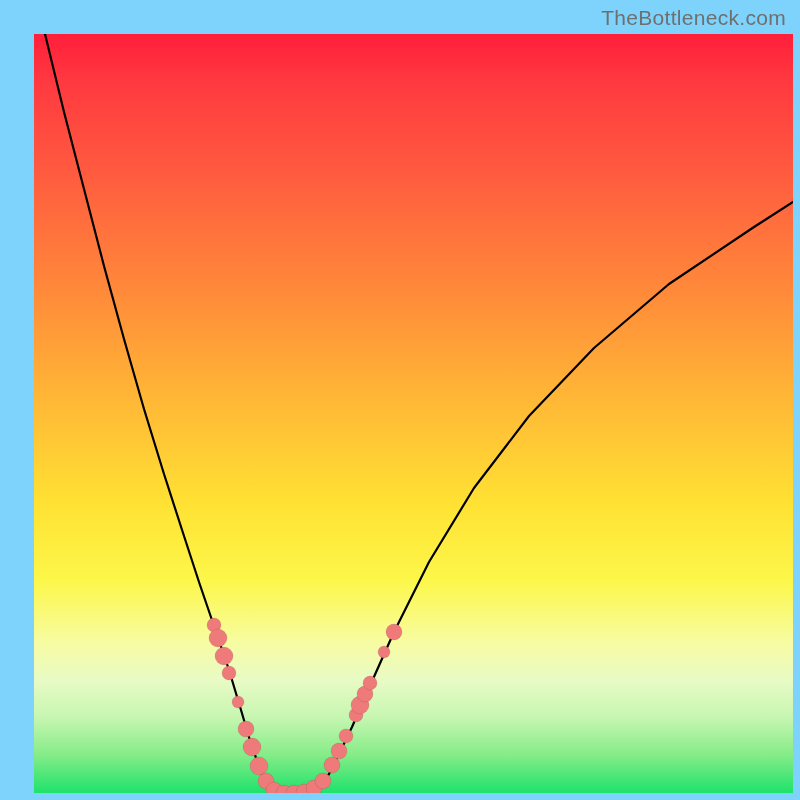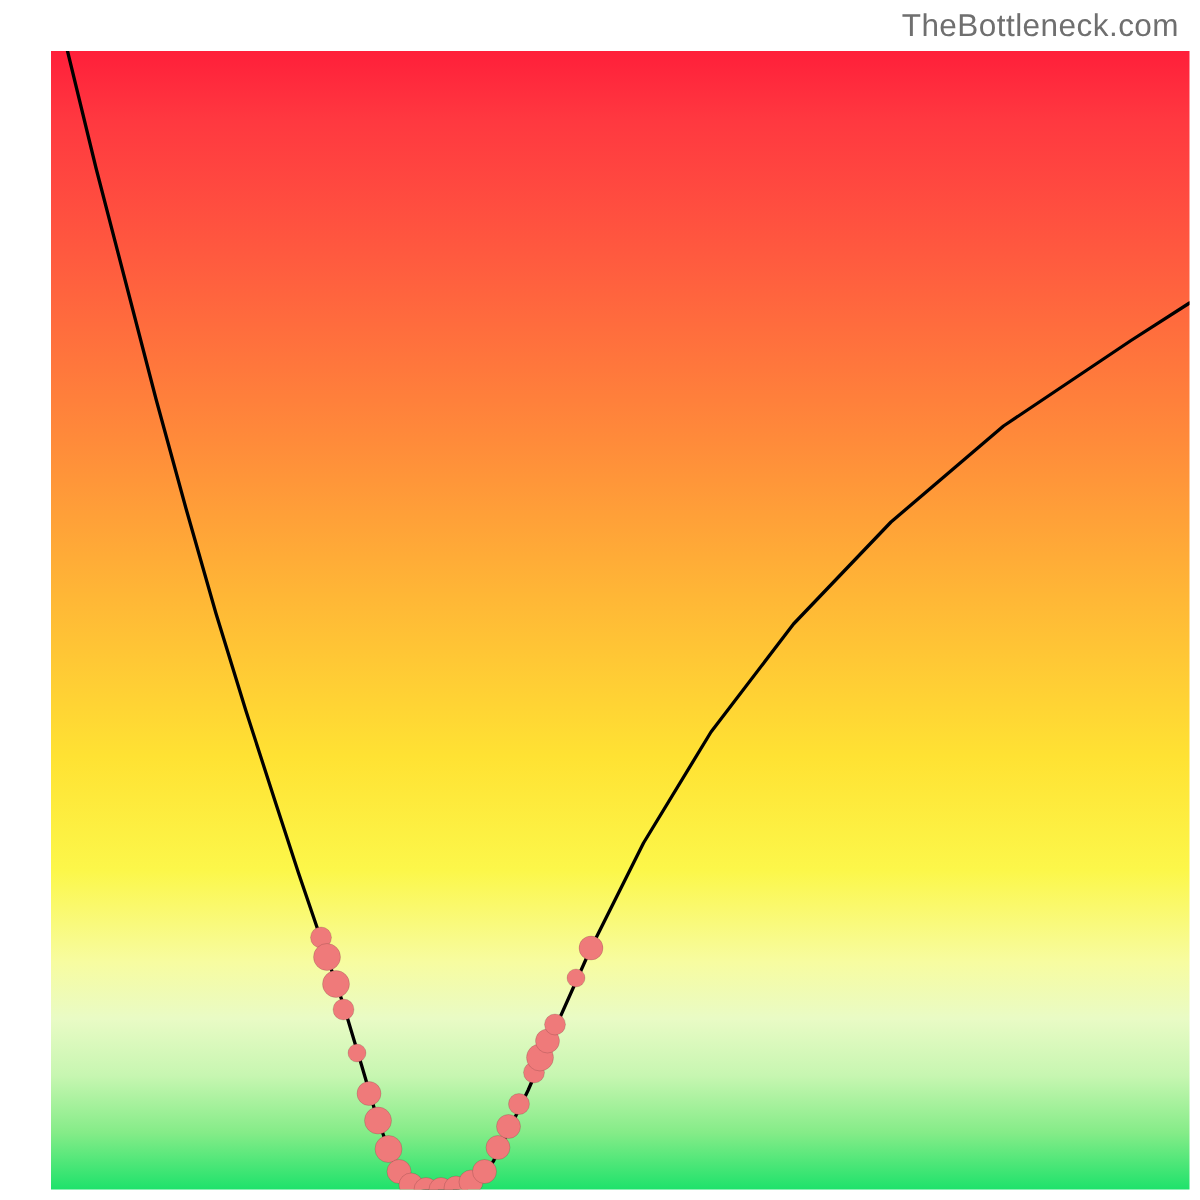--- a/index.html
+++ b/index.html
@@ -8,21 +8,21 @@
     width: 800px;
     height: 800px;
     overflow: hidden;
     background: #000;
     font-family: Arial, Helvetica, sans-serif;
   }
   .frame {
     position: relative;
     width: 800px;
     height: 800px;
-    background: #ffffff;
+    background: #7dd3fc;
   }
   .plot-area {
     position: absolute;
     left: 34px;
     top: 34px;
     width: 759px;  
     height: 759px; 
     
     background: linear-gradient(
       to bottom,

